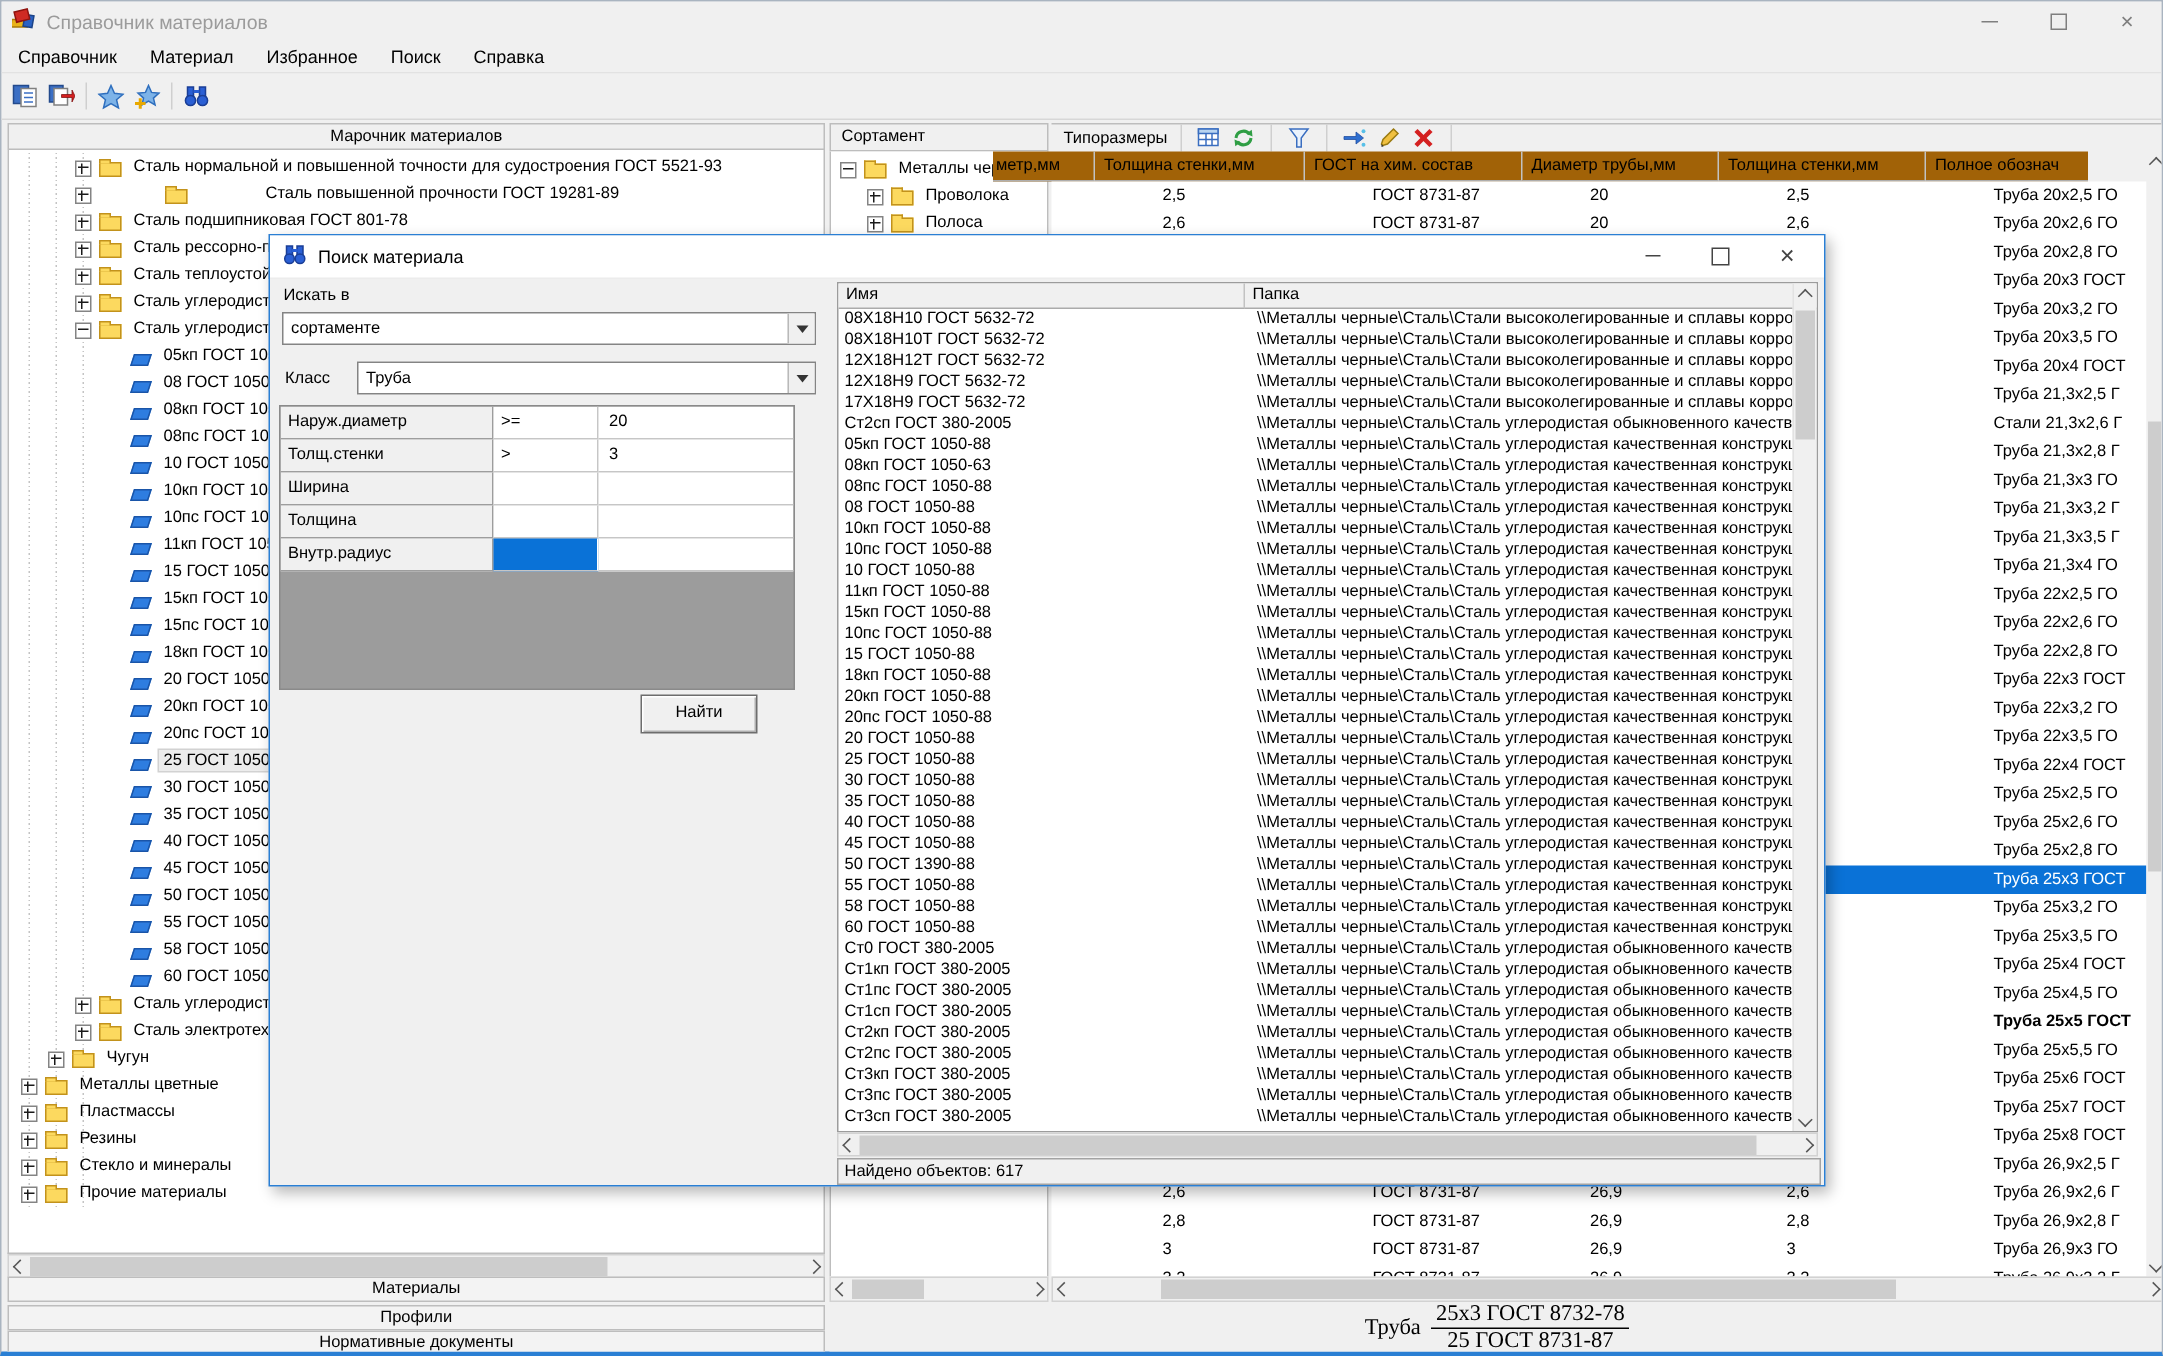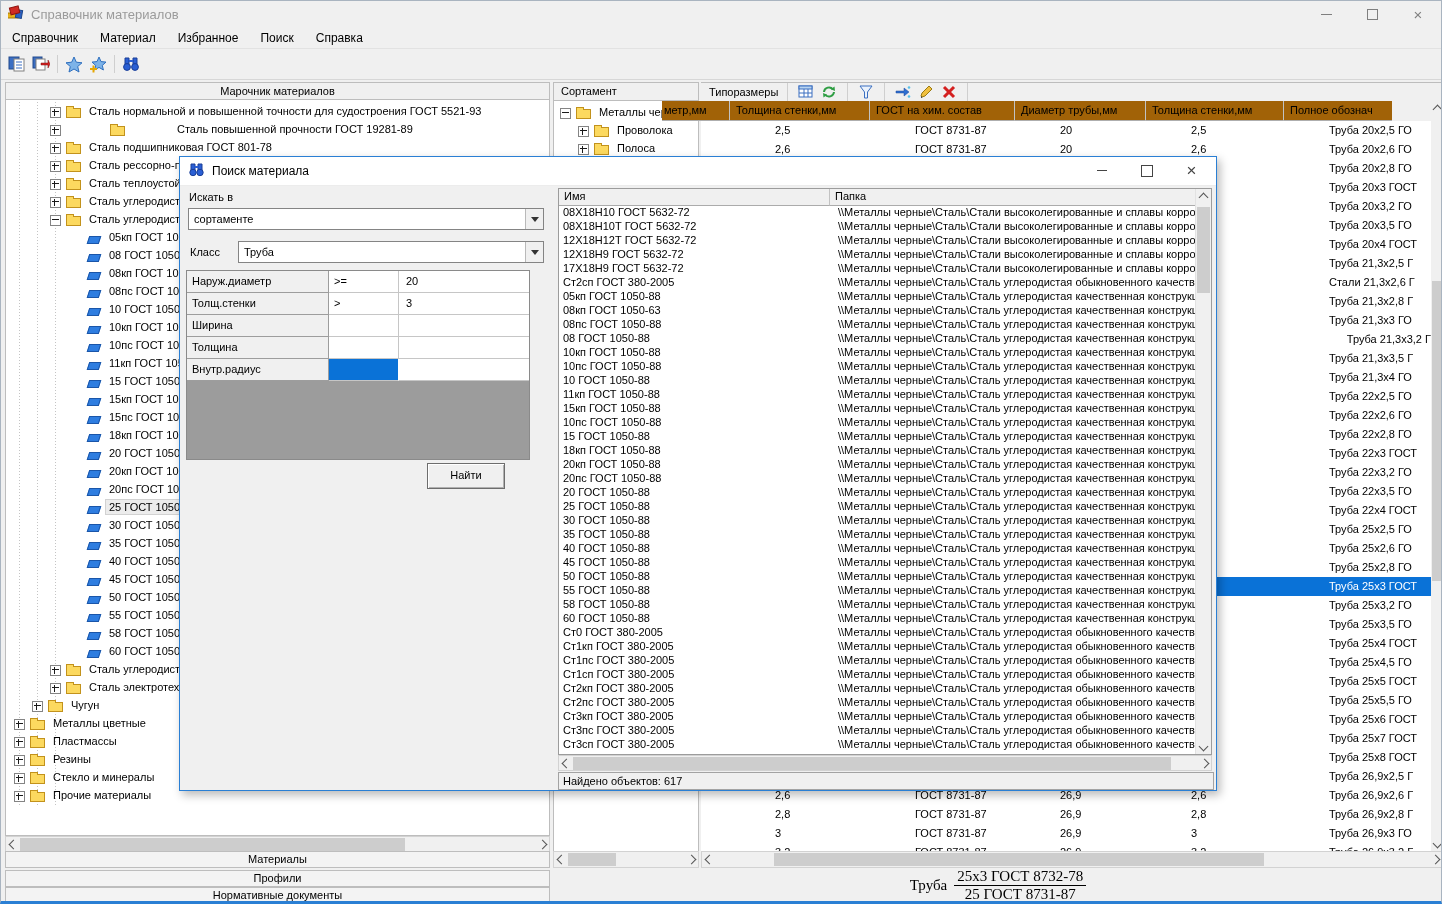--- a/index.html
+++ b/index.html
@@ -582,21 +582,21 @@
         <div class="tycell" style="width: 131px;"></div>
         <div class="tycell" style="width: 138px;"></div>
         <div class="tycell" style="width: 108px;">Труба 21,3х3 ГО</div>
       </div>
       <div class="tyrow">
         <div class="tycell" style="width: 68px;"></div>
         <div class="tycell" style="width: 140px;"></div>
         <div class="tycell" style="width: 145px;"></div>
         <div class="tycell" style="width: 131px;"></div>
         <div class="tycell" style="width: 138px;"></div>
-        <div class="tycell" style="width: 108px; text-align: right;">Труба 21,3х3,2 Г</div>
+        <div class="tycell" style="width: 108px;">Труба 21,3х3,2 Г</div>
       </div>
       <div class="tyrow">
         <div class="tycell" style="width: 68px;"></div>
         <div class="tycell" style="width: 140px;"></div>
         <div class="tycell" style="width: 145px;"></div>
         <div class="tycell" style="width: 131px;"></div>
         <div class="tycell" style="width: 138px;"></div>
         <div class="tycell" style="width: 108px;">Труба 21,3х3,5 Г</div>
       </div>
       <div class="tyrow">
@@ -726,21 +726,21 @@
         <div class="tycell" style="width: 131px;"></div>
         <div class="tycell" style="width: 138px;"></div>
         <div class="tycell" style="width: 108px;">Труба 25х4,5 ГО</div>
       </div>
       <div class="tyrow">
         <div class="tycell" style="width: 68px;"></div>
         <div class="tycell" style="width: 140px;"></div>
         <div class="tycell" style="width: 145px;"></div>
         <div class="tycell" style="width: 131px;"></div>
         <div class="tycell" style="width: 138px;"></div>
-        <div class="tycell" style="width: 108px;">Труба 25х5 ГОСТ</div>
+        <div class="tycell" style="width: 108px; font-weight: bold;">Труба 25х5 ГОСТ</div>
       </div>
       <div class="tyrow">
         <div class="tycell" style="width: 68px;"></div>
         <div class="tycell" style="width: 140px;"></div>
         <div class="tycell" style="width: 145px;"></div>
         <div class="tycell" style="width: 131px;"></div>
         <div class="tycell" style="width: 138px;"></div>
         <div class="tycell" style="width: 108px;">Труба 25х5,5 ГО</div>
       </div>
       <div class="tyrow">
@@ -1009,21 +1009,21 @@
           </div>
           <div class="lrow">
             <span class="lname">40 ГОСТ 1050-88</span>
             <span class="lpath">\\Металлы черные\Сталь\Сталь углеродистая качественная конструкционная ГО</span>
           </div>
           <div class="lrow">
             <span class="lname">45 ГОСТ 1050-88</span>
             <span class="lpath">\\Металлы черные\Сталь\Сталь углеродистая качественная конструкционная ГО</span>
           </div>
           <div class="lrow">
-            <span class="lname">50 ГОСТ 1050-88</span>
+            <span class="lname">50 ГОСТ 1390-88</span>
             <span class="lpath">\\Металлы черные\Сталь\Сталь углеродистая качественная конструкционная ГО</span>
           </div>
           <div class="lrow">
             <span class="lname">55 ГОСТ 1050-88</span>
             <span class="lpath">\\Металлы черные\Сталь\Сталь углеродистая качественная конструкционная ГО</span>
           </div>
           <div class="lrow">
             <span class="lname">58 ГОСТ 1050-88</span>
             <span class="lpath">\\Металлы черные\Сталь\Сталь углеродистая качественная конструкционная ГО</span>
           </div>

